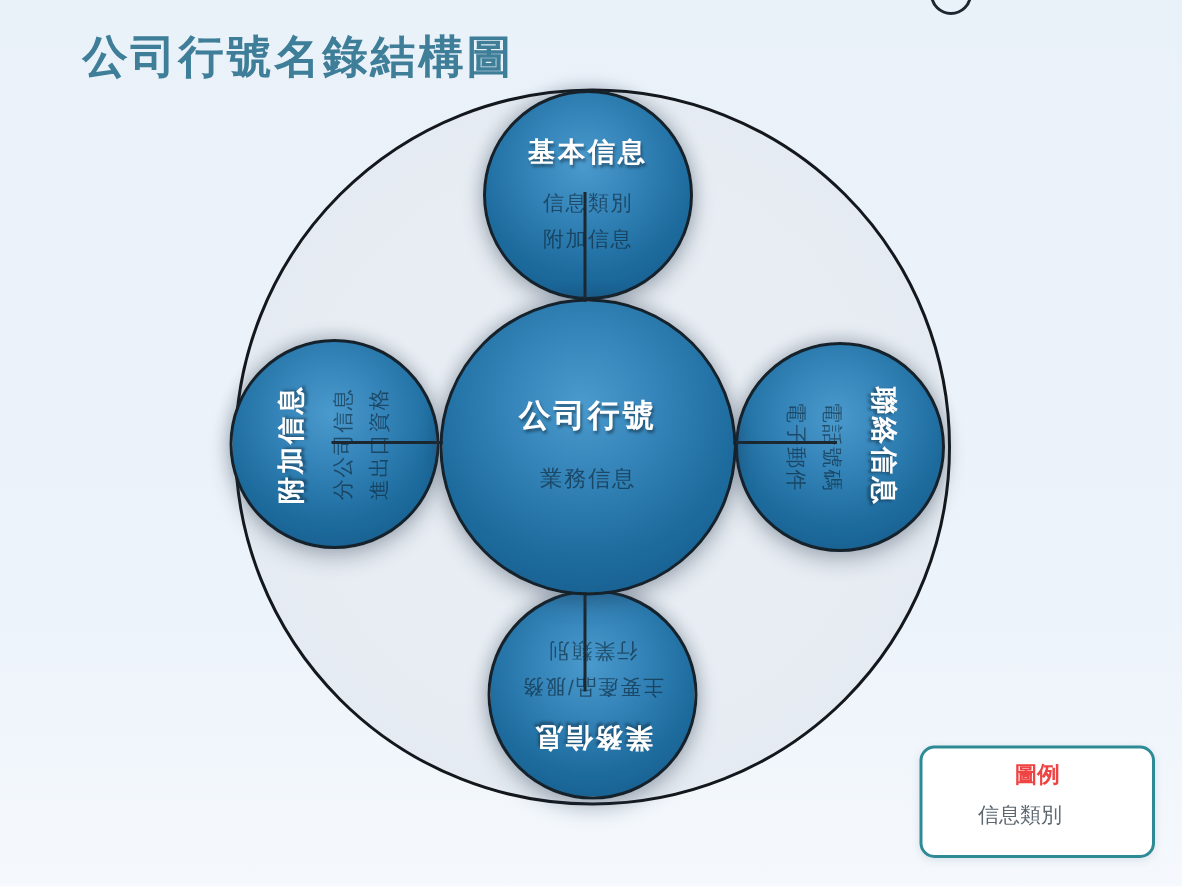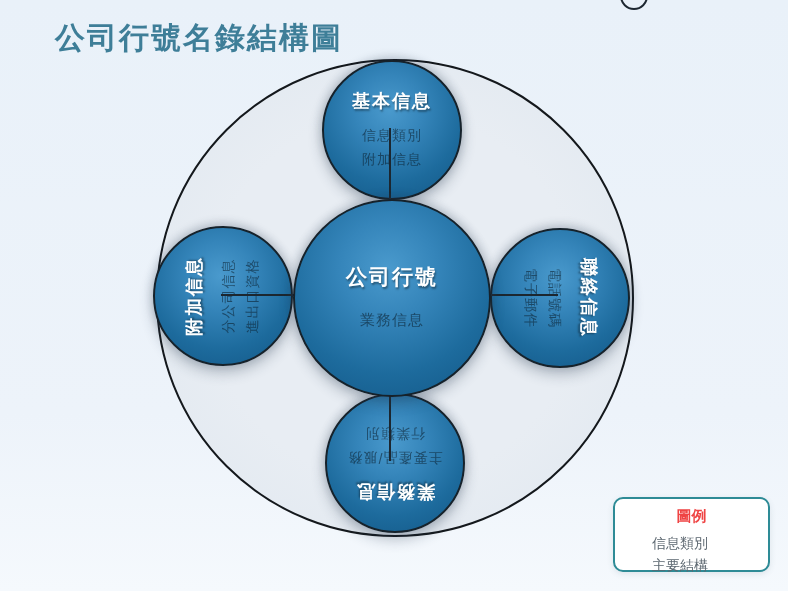--- a/index.html
+++ b/index.html
@@ -102,16 +102,15 @@
         <div class="node-title">公司行號</div>
         <div class="node-line">業務信息</div>
       </div>
     </div>
 
   </div>
 
   <div class="legend">
     <div class="legend-title">圖例</div>
     <div class="legend-item">信息類別</div>
-    <div class="legend-item">主要結構</div>
   </div>
 
 </div>
 
 </body></html>

